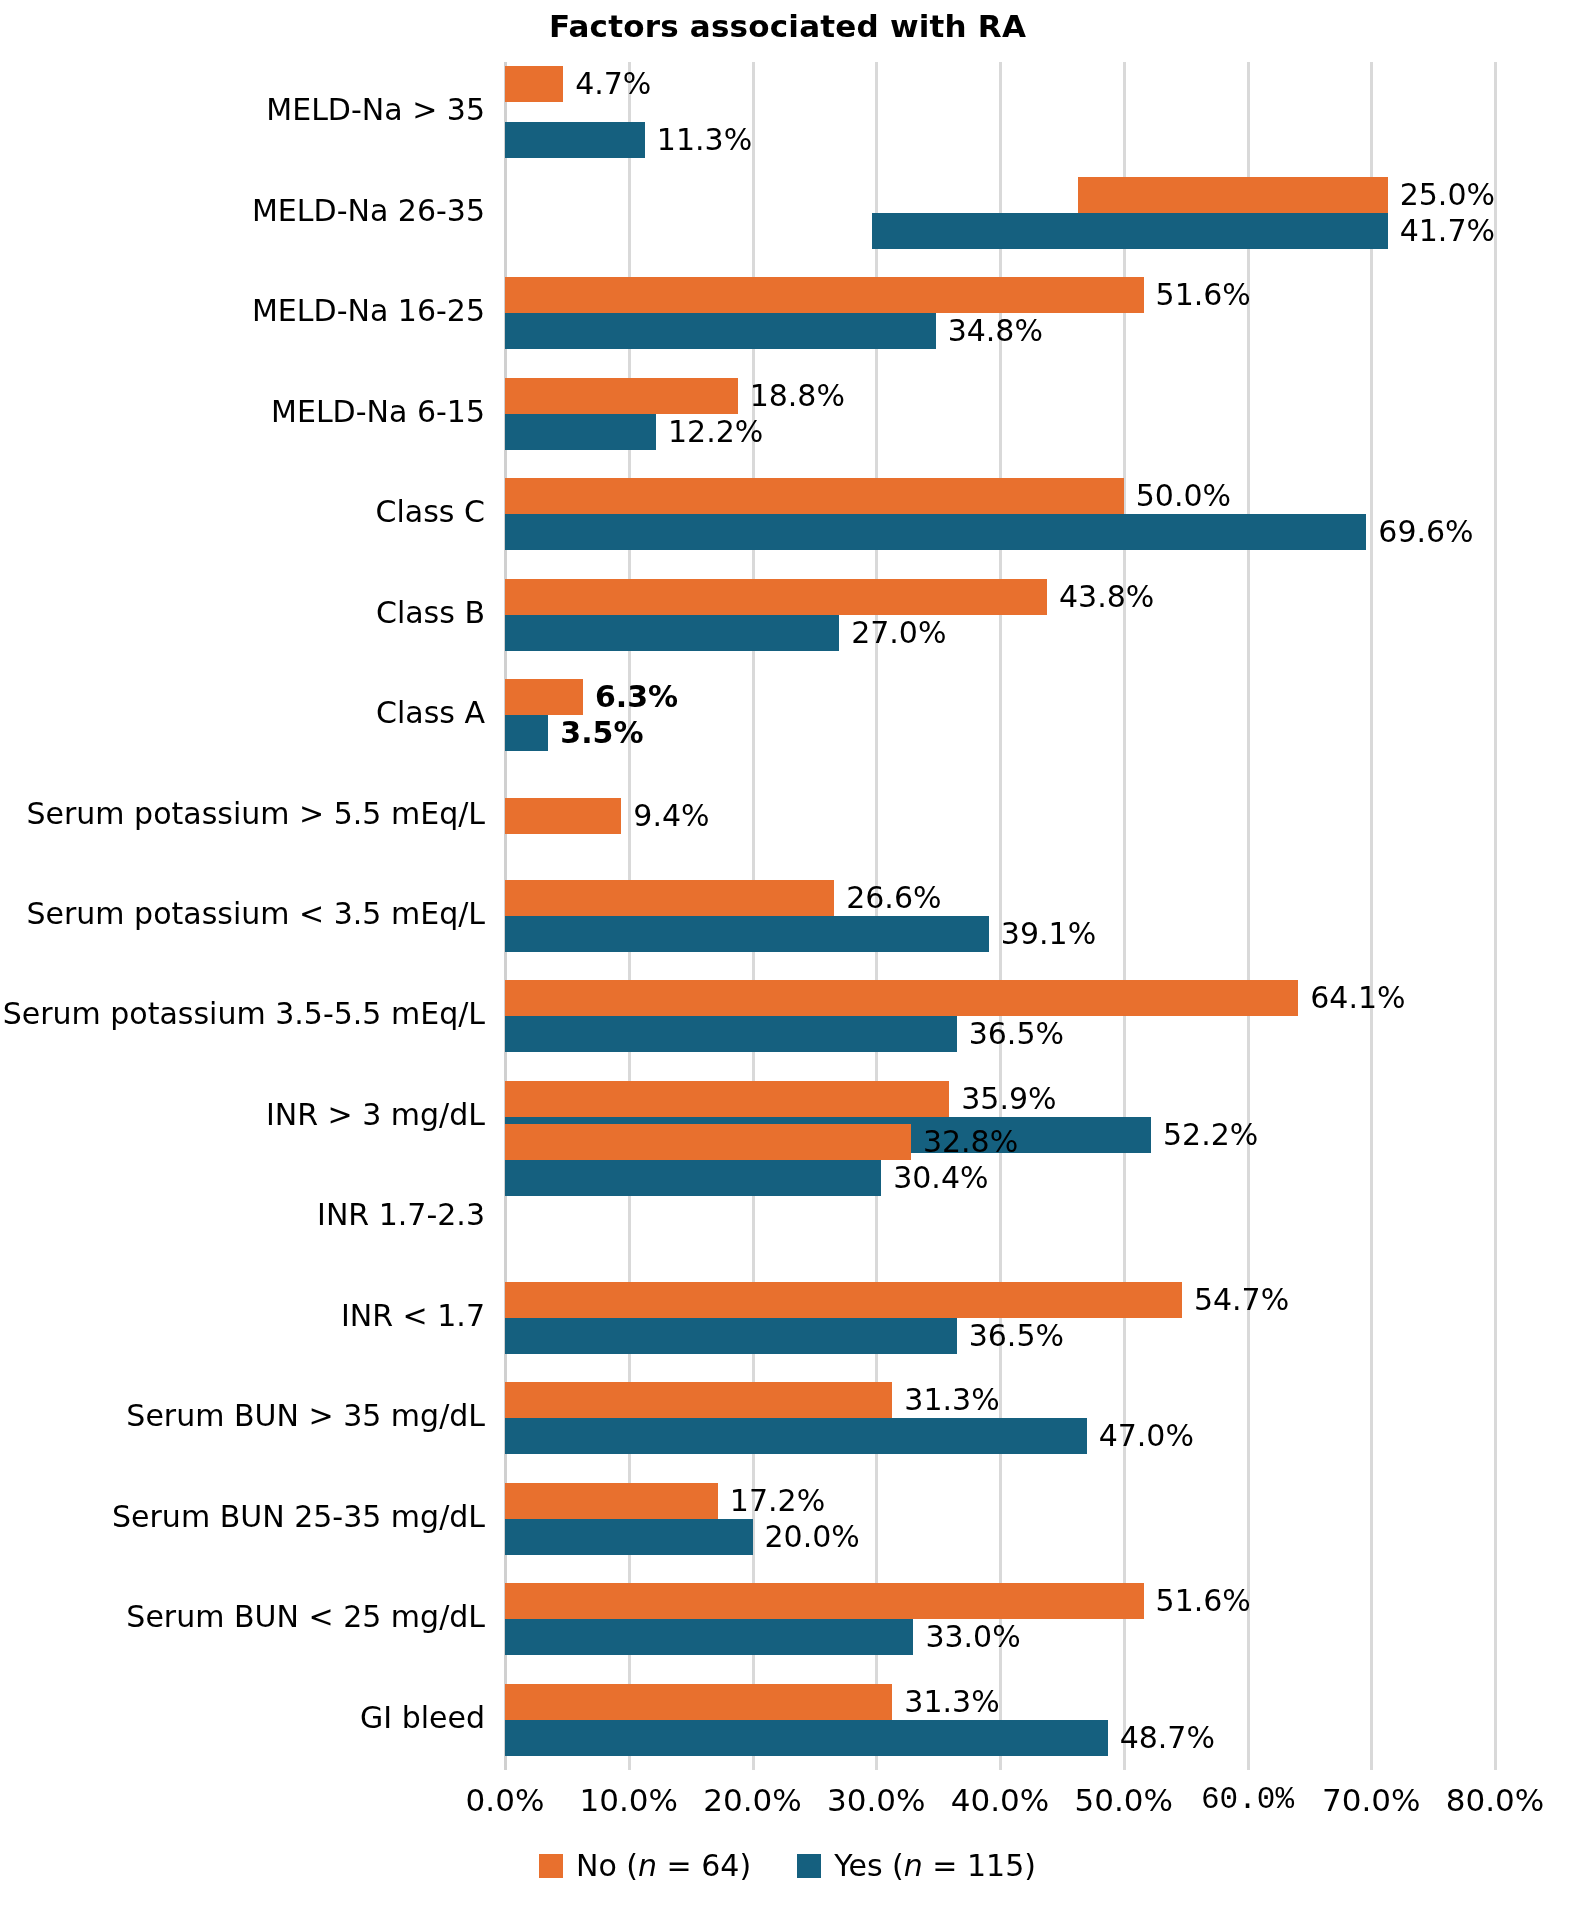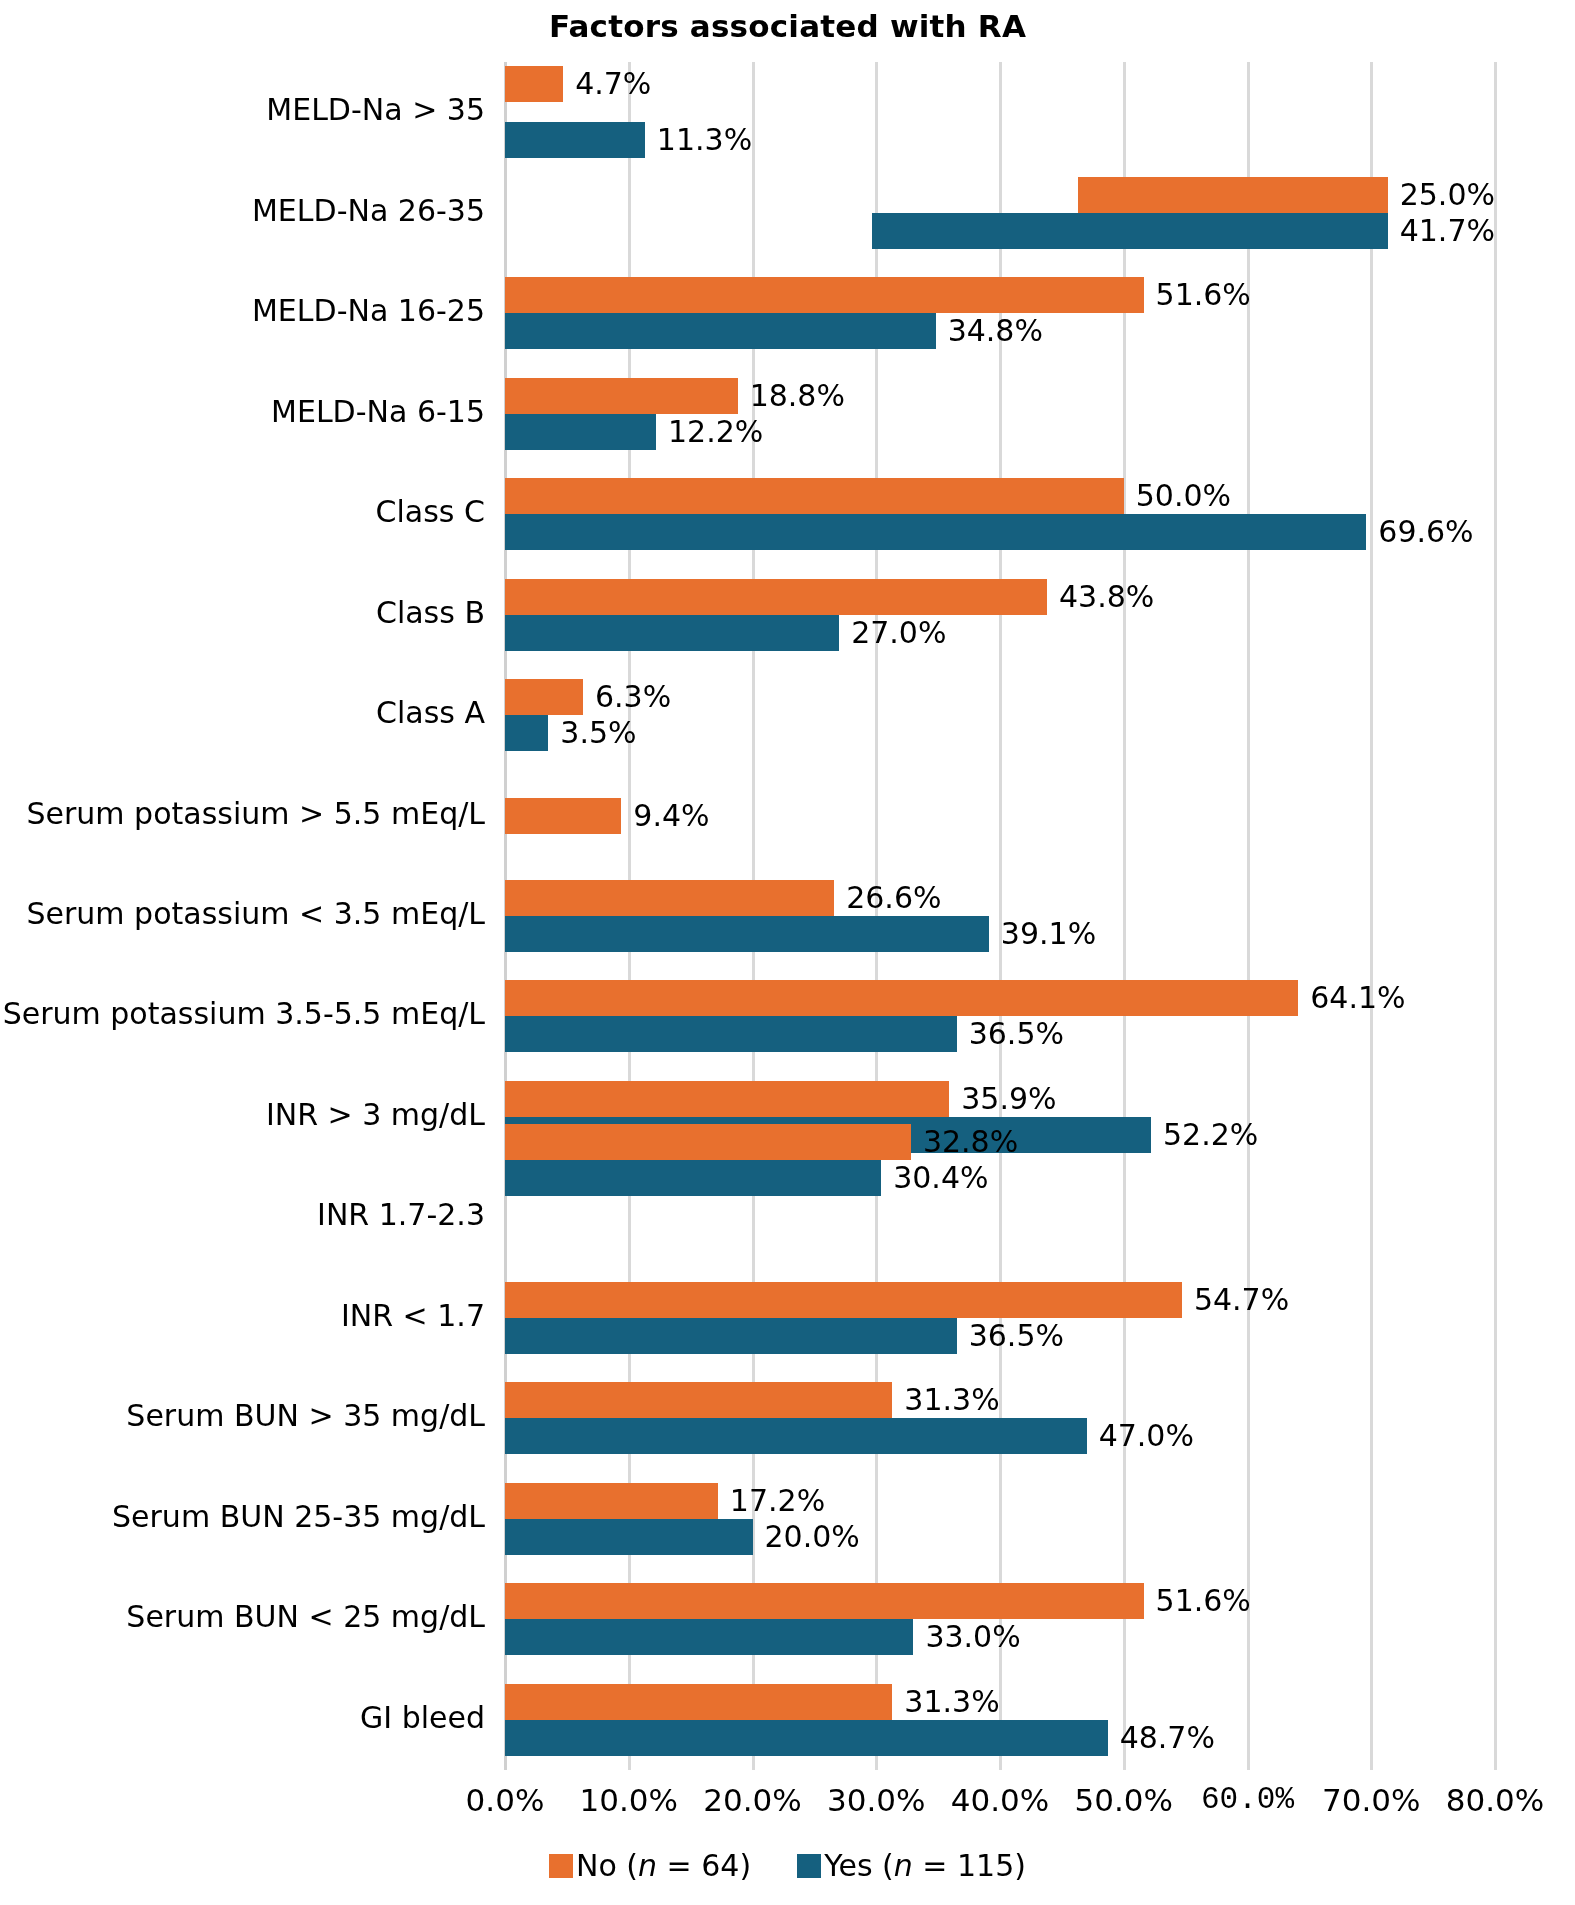--- a/index.html
+++ b/index.html
@@ -97,21 +97,21 @@
   
   #legend{
     position:absolute;
     left:0;top:1848px;width:1575px;
     display:flex;
     justify-content:center;
     align-items:center;
     gap:46px;
     font-size:30px;
   }
-  .legend-item{display:flex;align-items:center;gap:3px;white-space:nowrap;}
+  .legend-item{display:flex;align-items:center;gap:13px;white-space:nowrap;}
   .legend-swatch{width:24px;height:24px;display:inline-block;}
   .legend-swatch.no{background:#E8702E;}
   .legend-swatch.yes{background:#15607F;}
   .legend-label i{font-style:italic;}
 </style>
 </head>
 <body>
 
 <div id="chart-title">Factors associated with RA</div>
 
@@ -201,21 +201,21 @@
       <div class="cat-row" style="top: 502.353px; height: 100.471px;">
         <div class="bar-line">
           <div class="bar no" title="Class B — No (n = 64): 43.8%" style="width: 542.025px;"></div>
           <span class="bar-value">43.8%</span>
         </div>
         <div class="bar-line">
           <div class="bar yes" title="Class B — Yes (n = 115): 27.0%" style="width: 334.125px;"></div>
           <span class="bar-value">27.0%</span>
         </div>
       </div>
-      <div class="cat-row" style="top: 602.824px; height: 100.471px;">
+      <div class="cat-row" style="top: 602.824px; height: 100.471px; font-weight: bold;">
         <div class="bar-line">
           <div class="bar no" title="Class A — No (n = 64): 6.3%" style="width: 77.9625px;"></div>
           <span class="bar-value">6.3%</span>
         </div>
         <div class="bar-line">
           <div class="bar yes" title="Class A — Yes (n = 115): 3.5%" style="width: 43.3125px;"></div>
           <span class="bar-value">3.5%</span>
         </div>
       </div>
       <div class="cat-row" style="top: 703.294px; height: 100.471px;">

